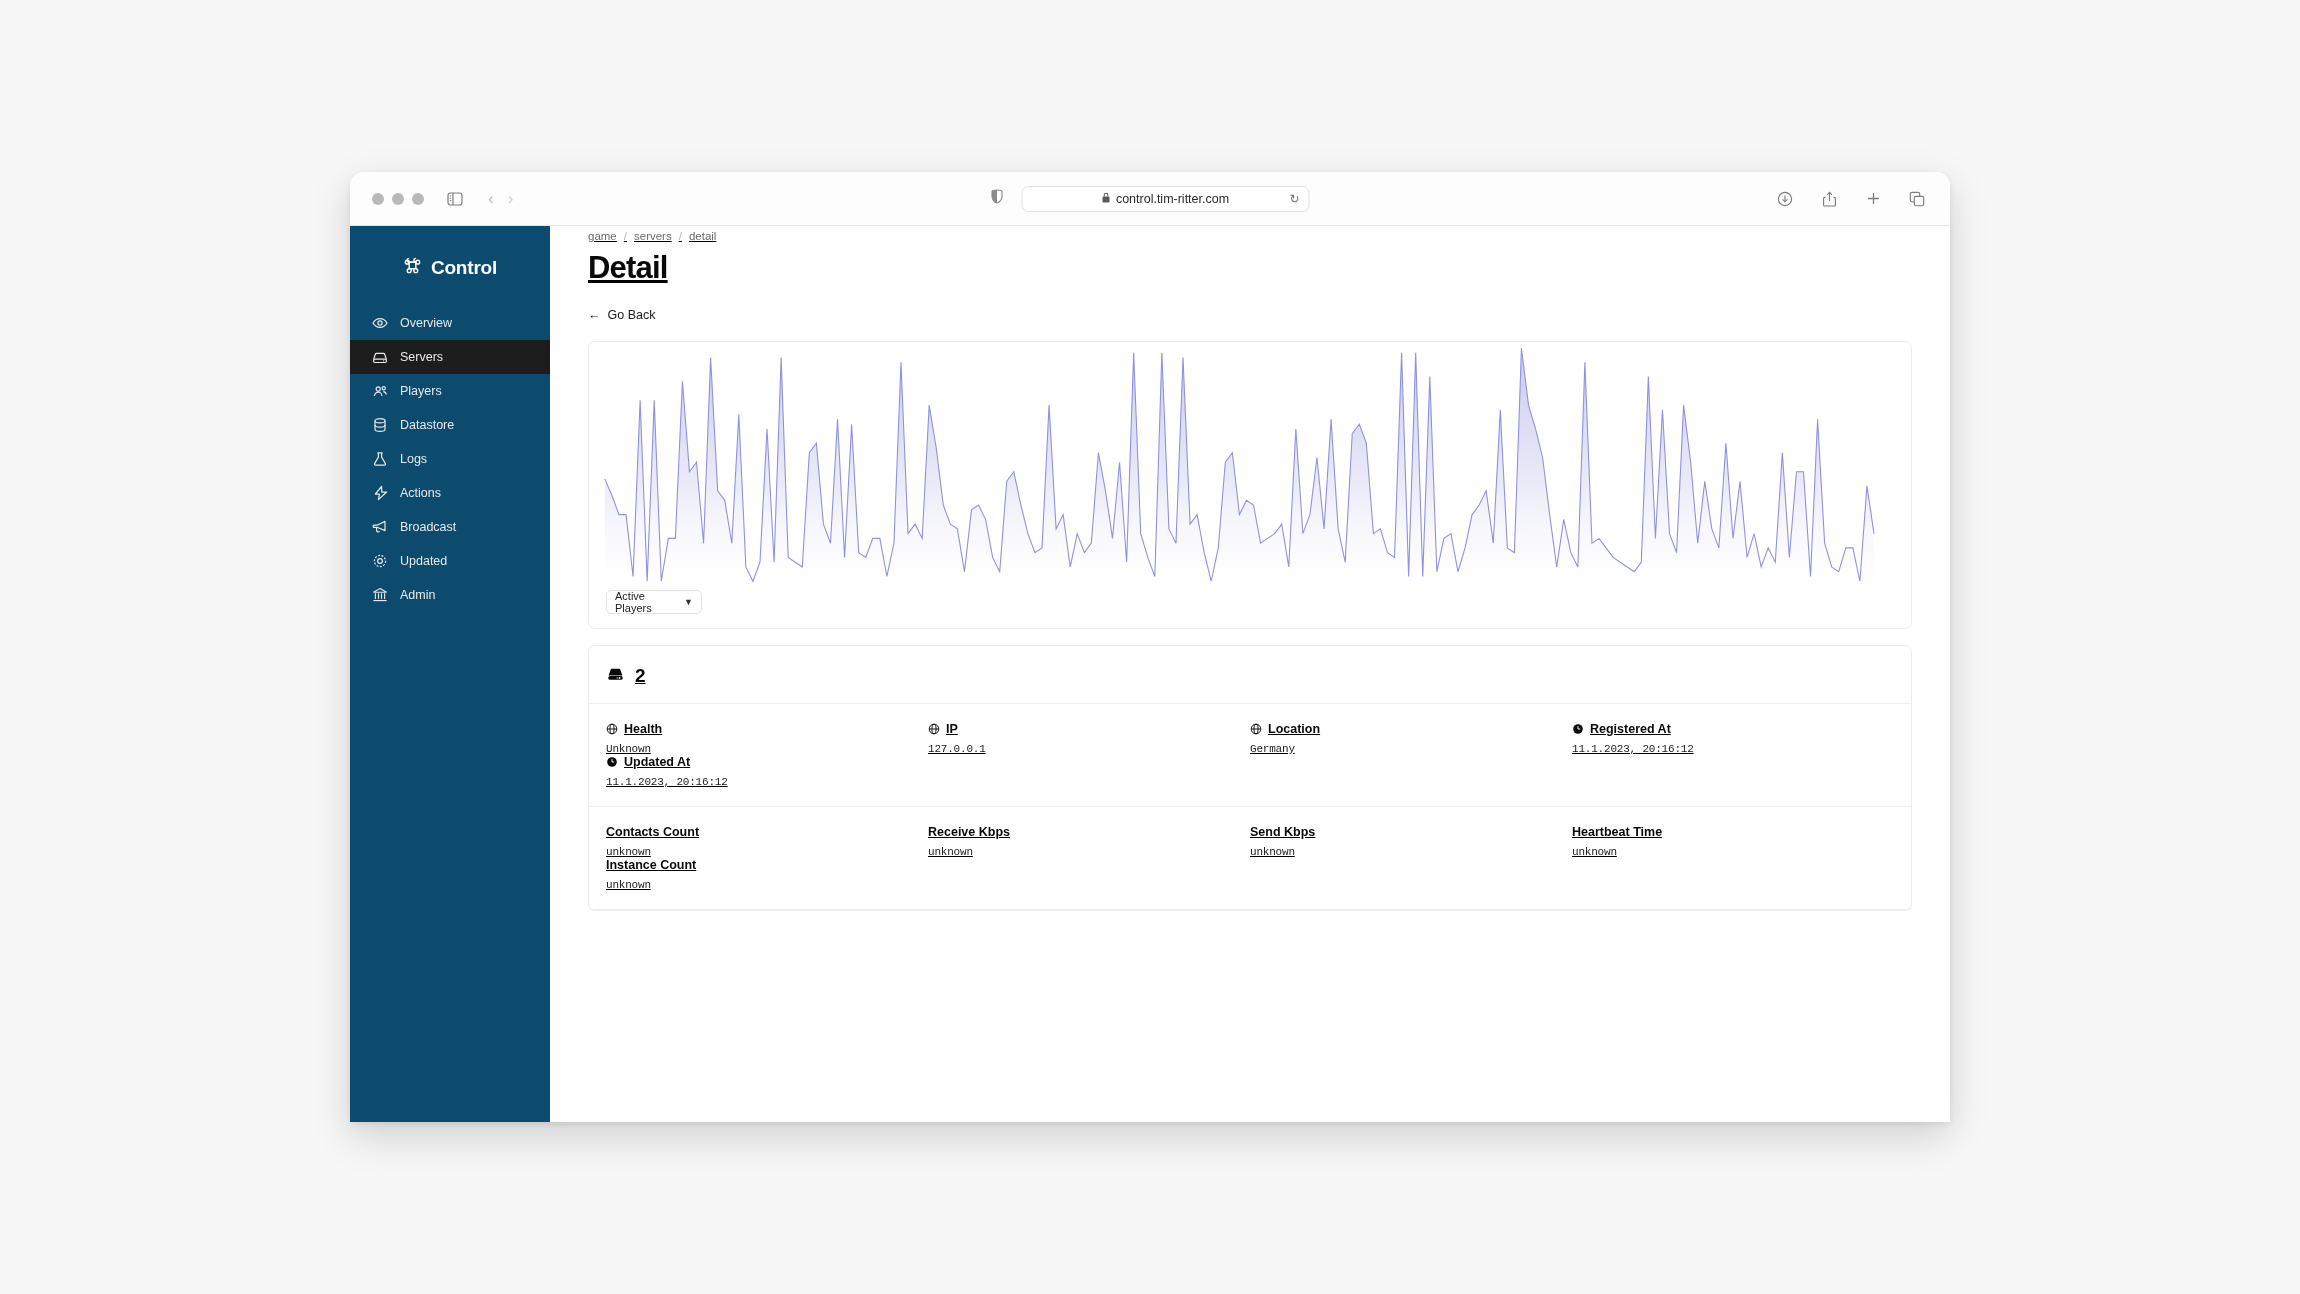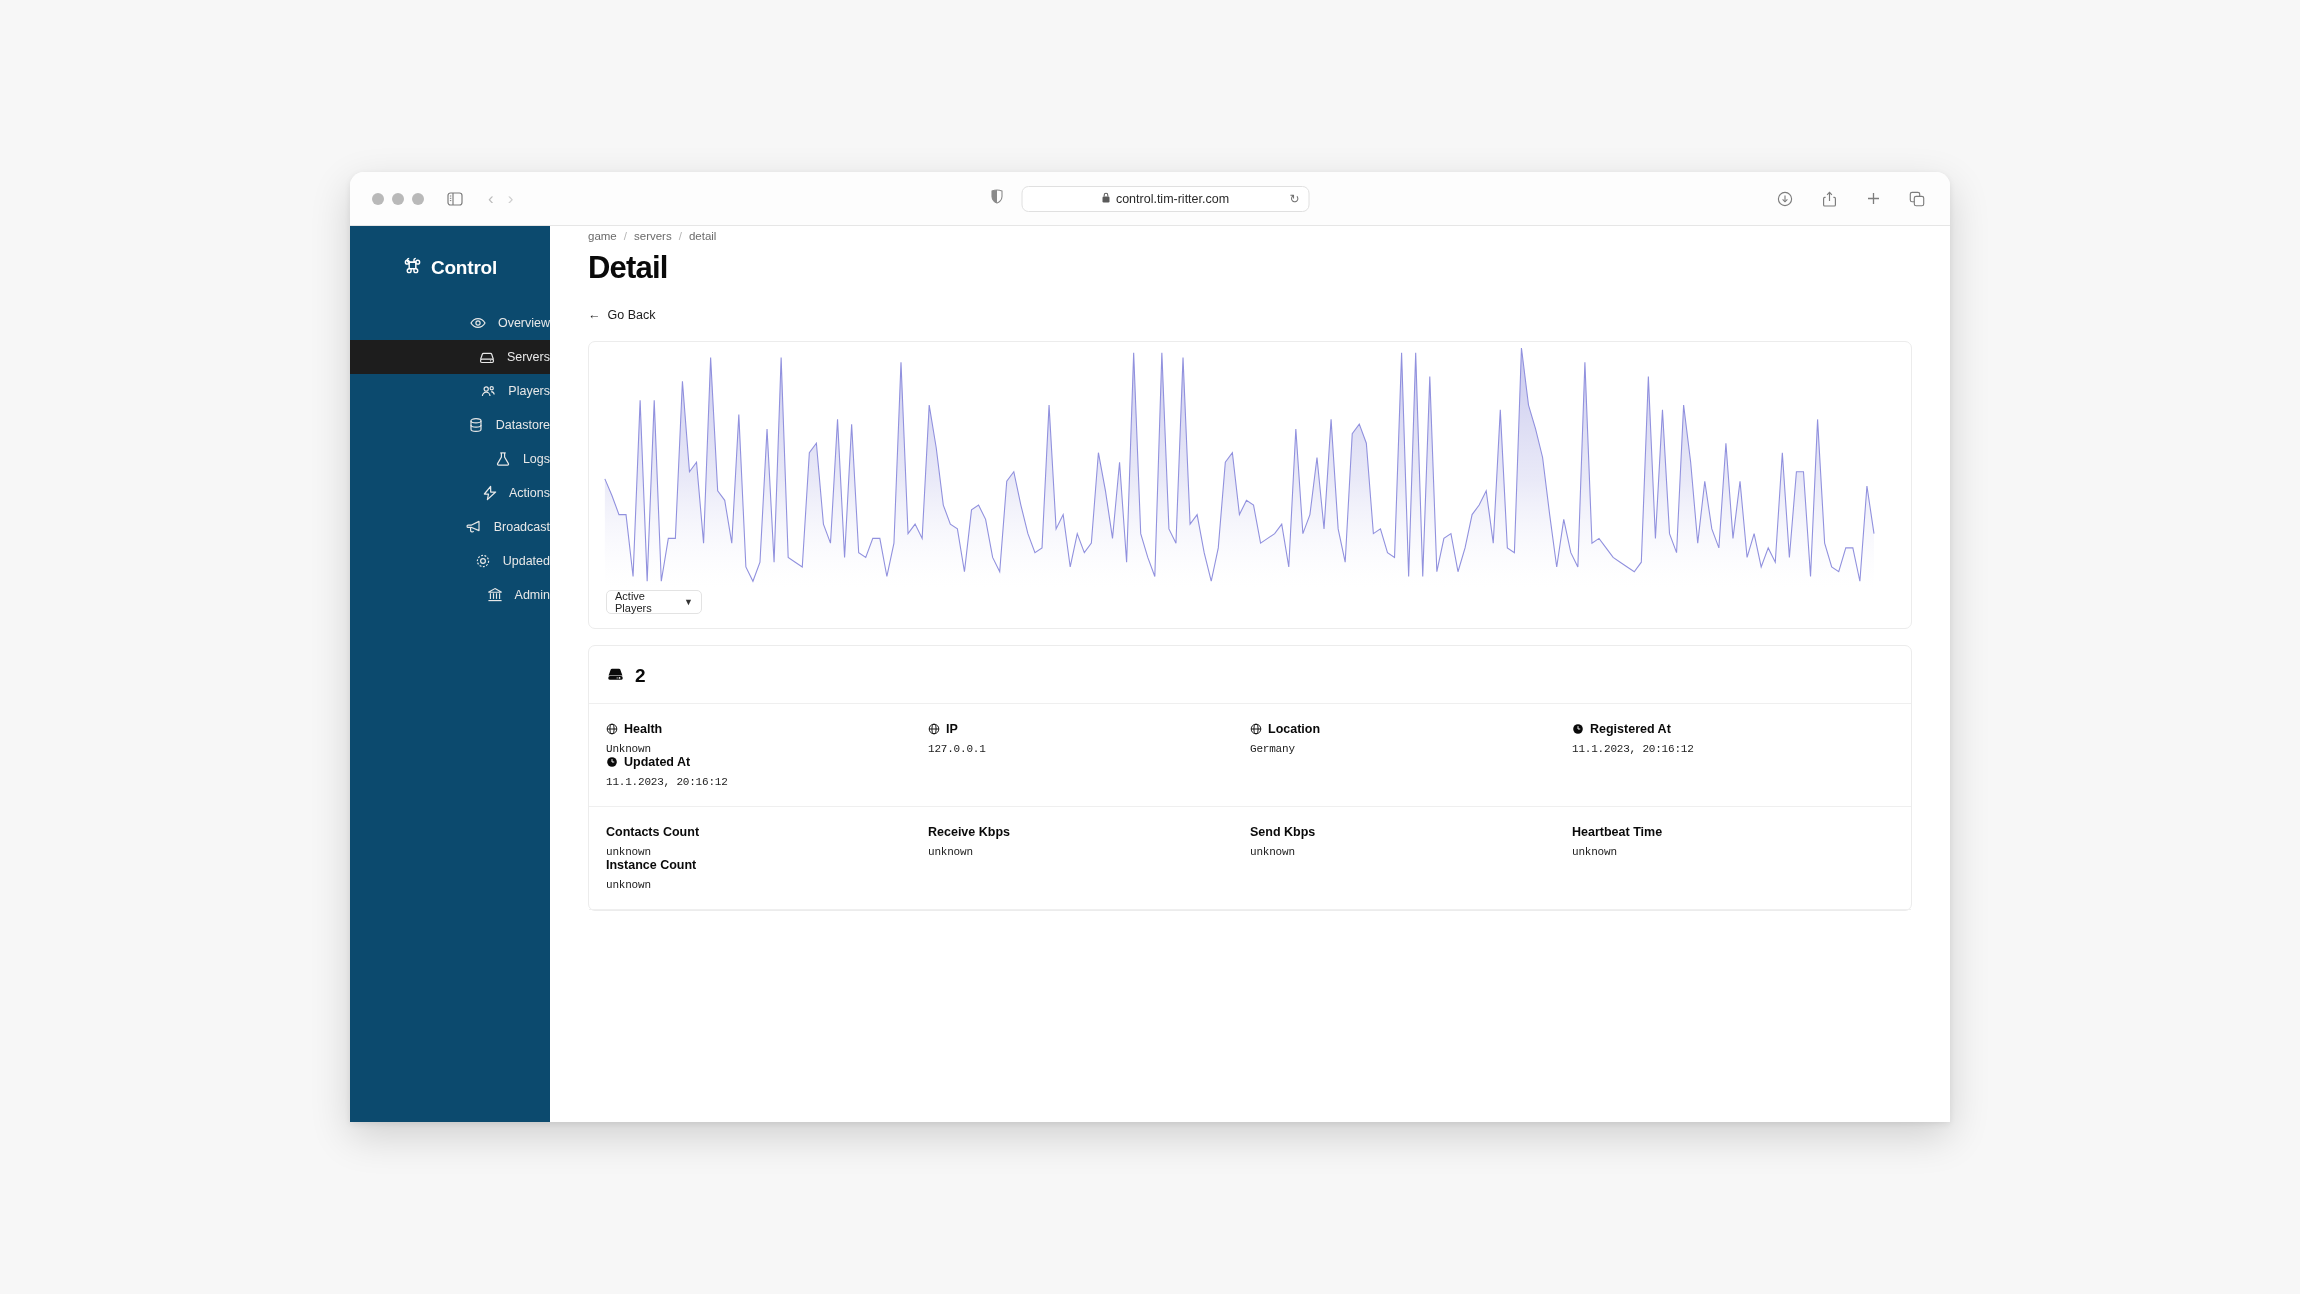--- a/index.html
+++ b/index.html
@@ -56,38 +56,37 @@
   }
   .brand{
     display:flex; align-items:center; justify-content:center; gap:9px;
     font-size:19px; font-weight:700; letter-spacing:-.2px; padding:8px 0 26px 0;
   }
   .brand svg{ width:19px;height:19px; }
   .nav-item{
     display:flex; align-items:center; gap:12px;
     padding:9px 0 9px 22px; font-size:12.5px; color:#e8e8e8;
     cursor:pointer;
-    justify-content:flex-end;
   }
   .nav-item .ic{ width:16px; height:16px; display:flex; align-items:center; justify-content:center; color:#e8e8e8;}
   .nav-item.active{ background:#1d1d1d; }
 
   
   .content{ flex:1; background:#fff; position:relative; overflow:hidden; }
   .topbar{
     height:42px; display:flex; align-items:center; justify-content:flex-end;
     gap:26px; padding-right:30px; padding-top:10px;
   }
   .topbar .tbi{ width:18px;height:18px;display:flex;align-items:center;justify-content:center;color:#0b0b0b;}
   .avatar{
     width:28px;height:28px;border-radius:50%;background:#e9e9e9;
     display:flex;align-items:center;justify-content:center;
     font-size:11px; color:#444; letter-spacing:.3px;
   }
-  .page{ padding:0 38px 8px 38px; }
+  .page{ padding:0 38px 8px 38px;text-decoration:underline; }
   .crumb{ font-size:11.5px; color:#6b6b6b; display:flex; gap:7px; margin-top:4px;}
   .crumb .sep{ color:#b5b5b5; }
   .crumb a{ color:#6b6b6b; text-decoration:none; cursor:pointer; }
   h1.title{ font-size:31px; font-weight:800; letter-spacing:-.8px; margin-top:8px; color:#0a0a0a;}
   .goback{ margin-top:22px; font-size:12.5px; color:#1b1b1b; display:inline-flex; gap:7px; cursor:pointer;}
 
   
   .card{
     margin-top:18px; border:1px solid #ececec; border-radius:7px; background:#fff;
   }

